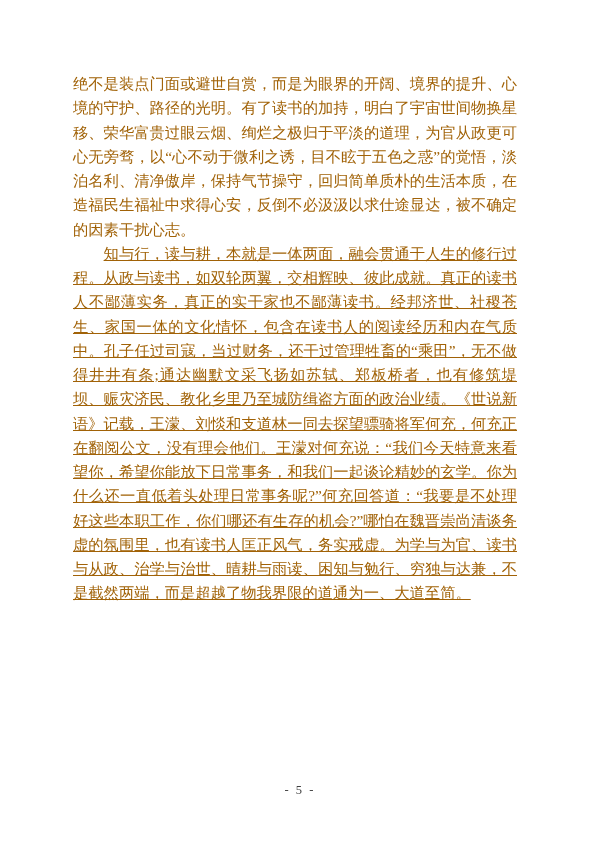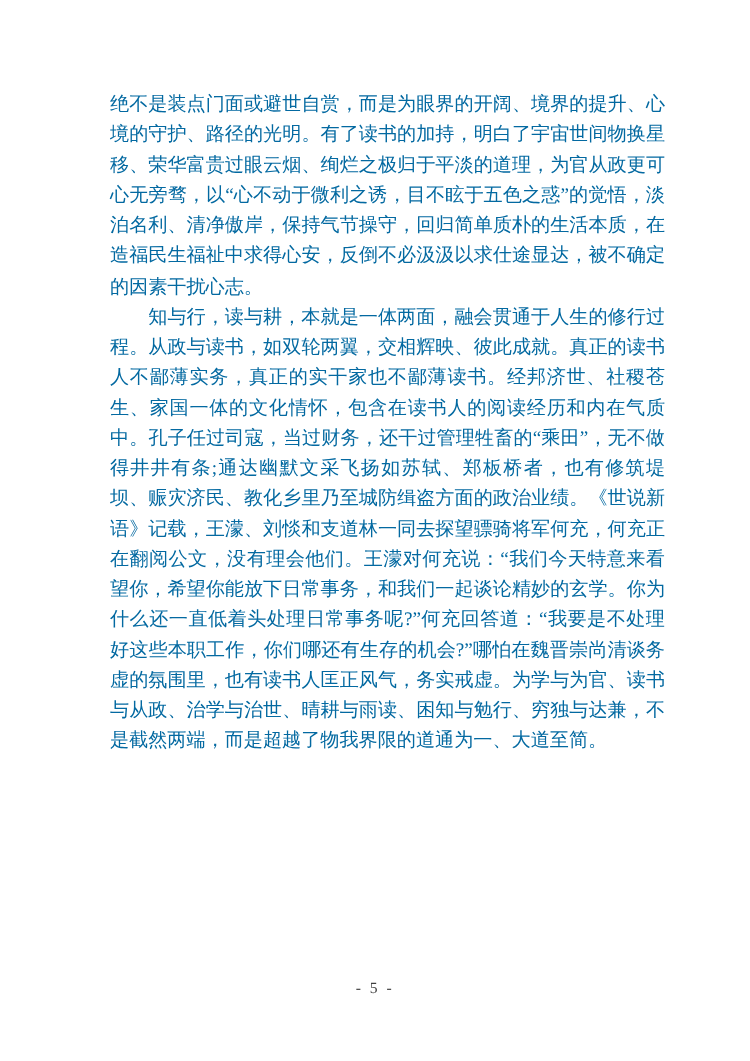--- a/index.html
+++ b/index.html
@@ -10,36 +10,37 @@
   .page {
     position: relative;
     width: 600px;
     height: 849px;
     background: #ffffff;
     overflow: hidden;
     font-family: "Liberation Serif", "DejaVu Serif", serif;
   }
   .doc-body {
     position: absolute;
-    left: 88px;
+    left: 73px;
     top: 72px;
     width: 444px;
-    color: #0369a1;
+    color: #a16207;
     font-size: 15.3px;
     line-height: 24.25px;
     text-align: justify;
     text-justify: inter-ideograph;
     letter-spacing: 0;
   }
   .doc-body p {
     margin: 0;
     padding: 0;
   }
   .doc-body p.indent {
     text-indent: 2em;
+    text-decoration: underline;
   }
   .page-footer {
     position: absolute;
     top: 782px;
     left: 0;
     width: 600px;
     text-align: center;
     font-size: 12.5px;
     line-height: 17px;
     color: #3f3f3f;

